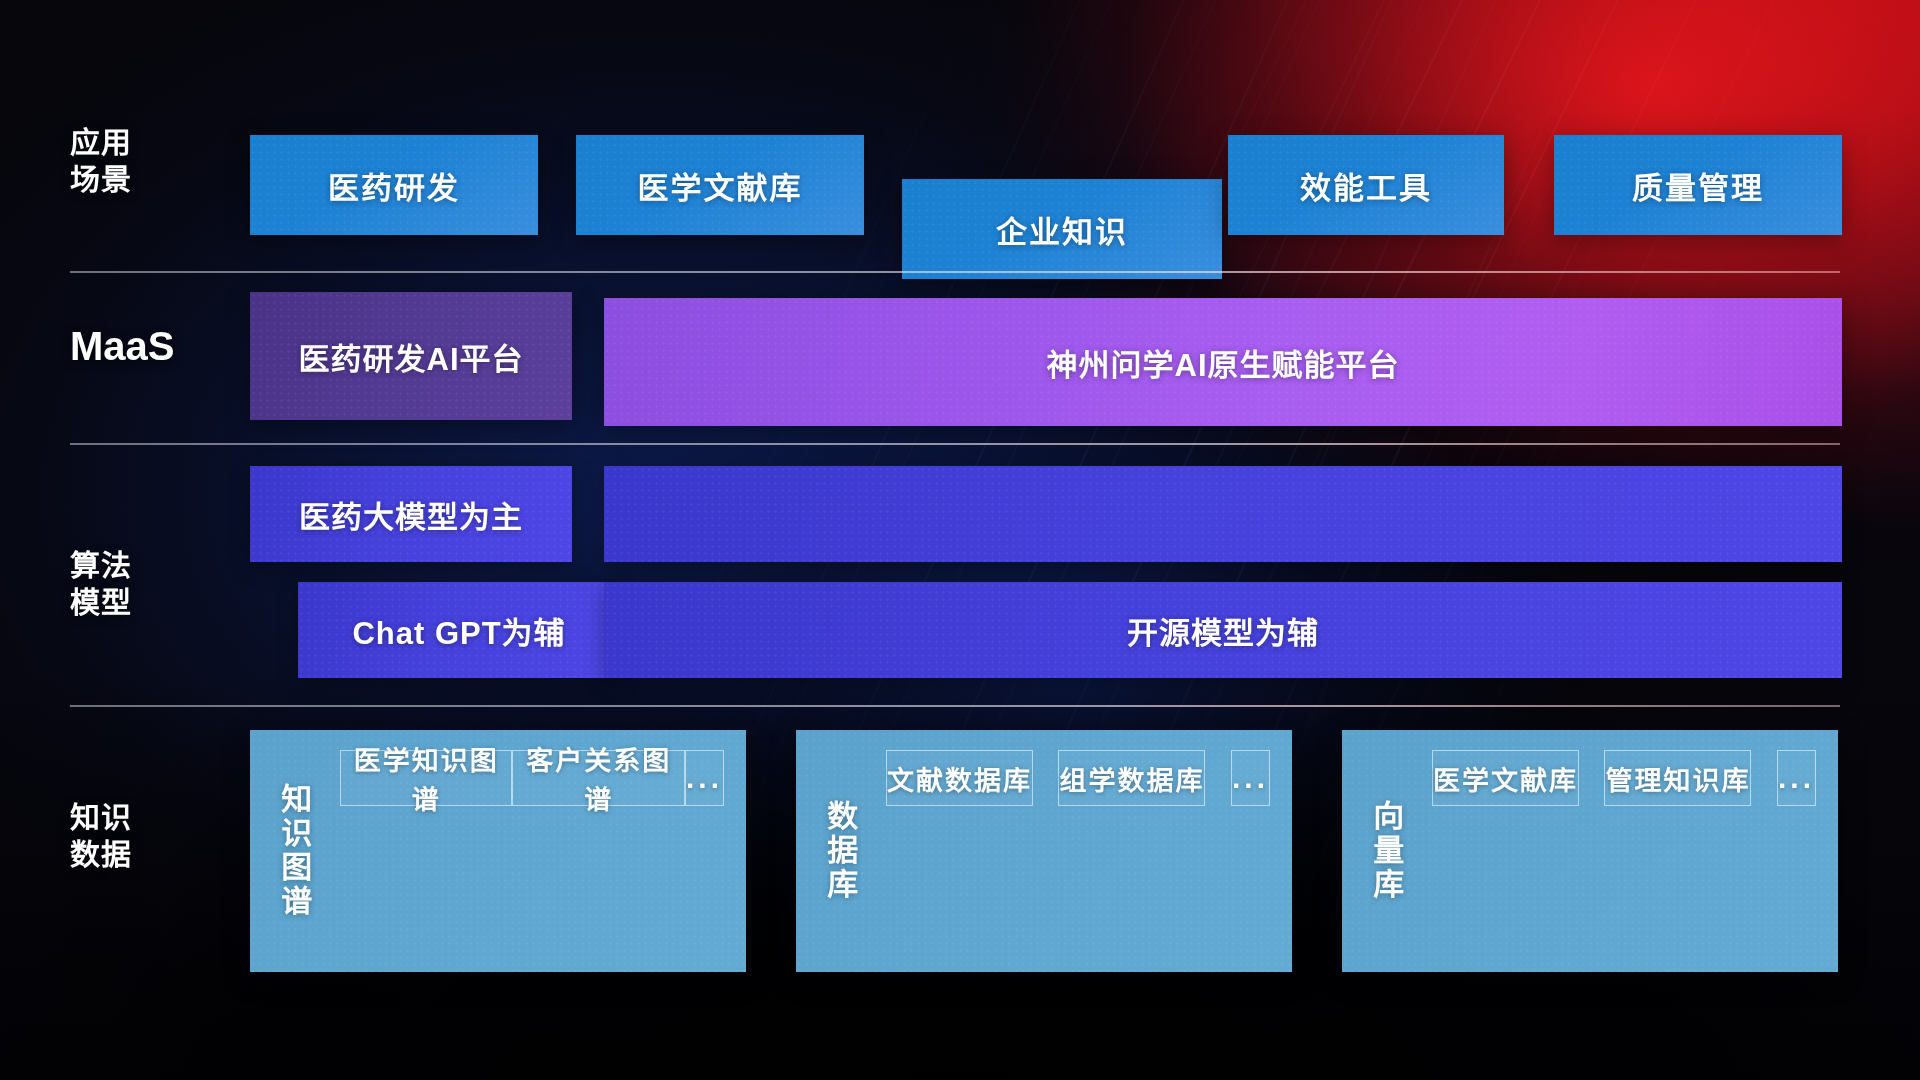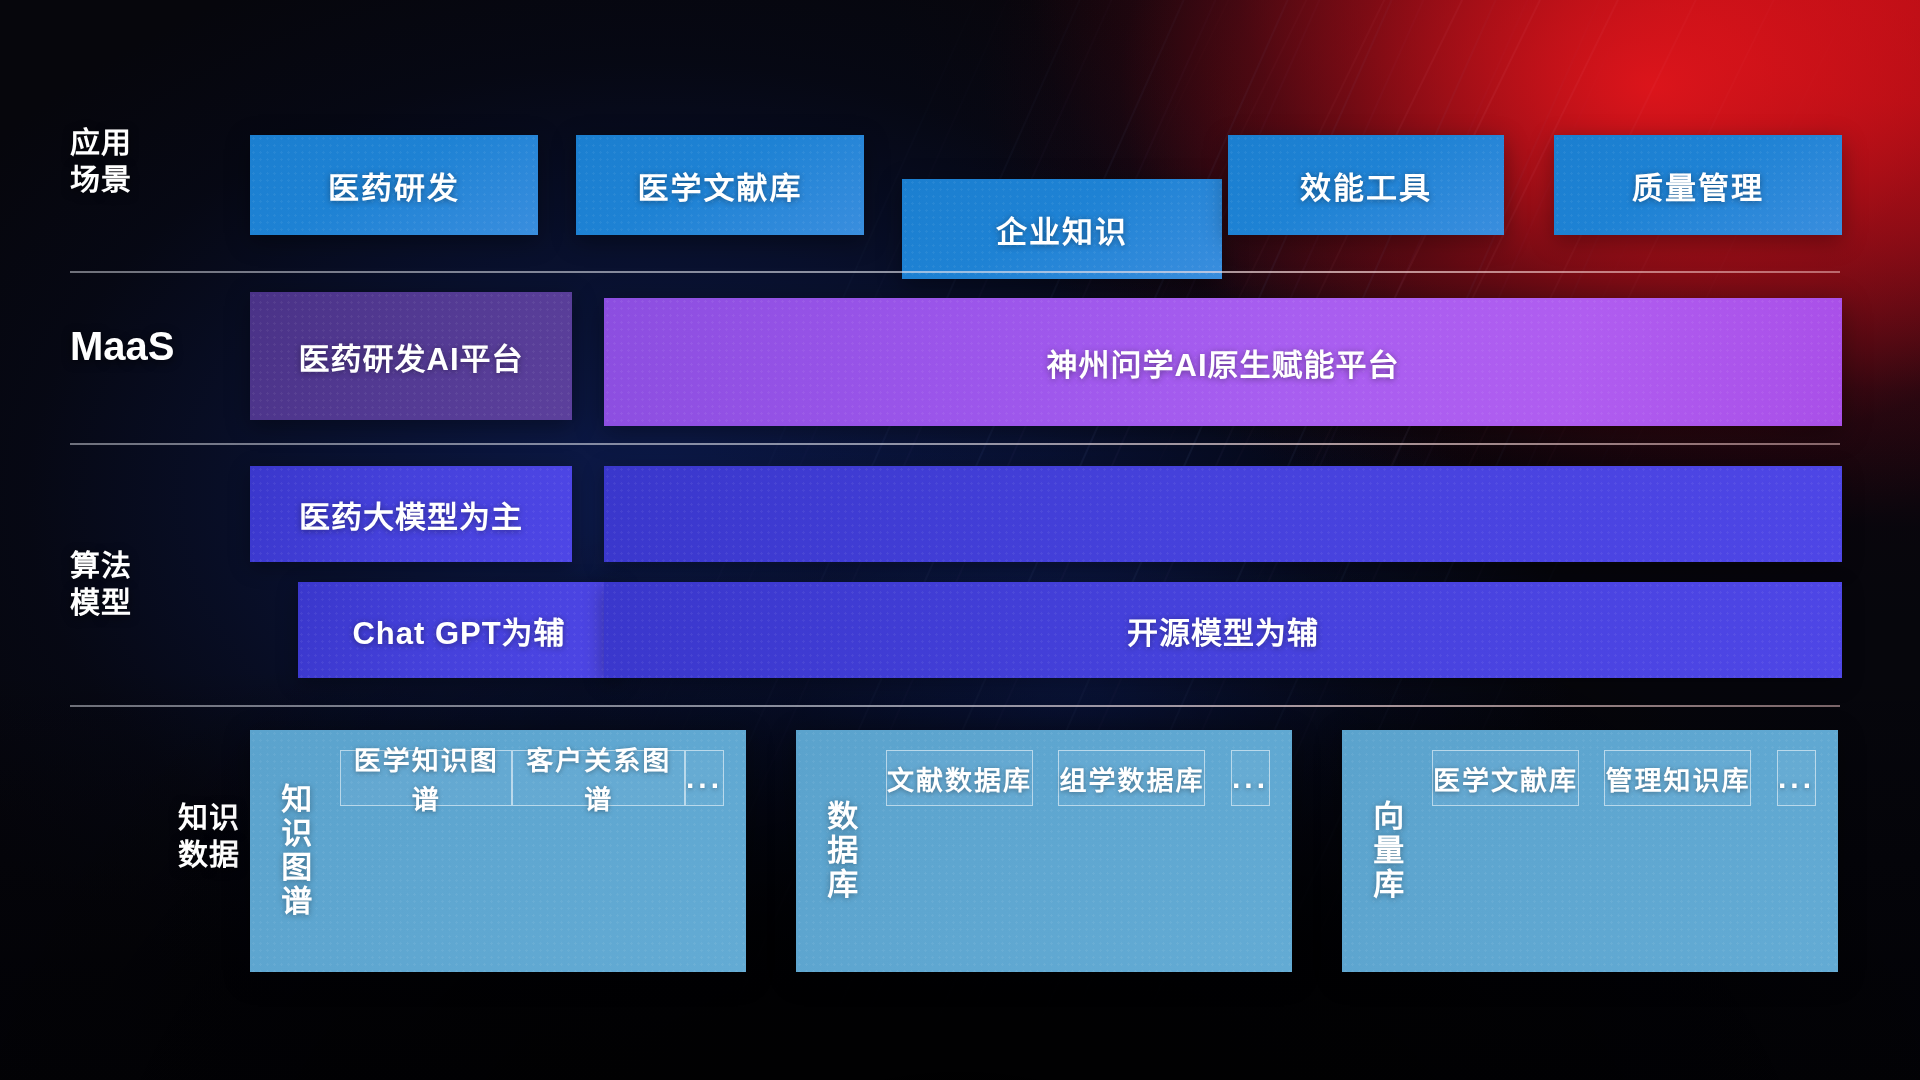--- a/index.html
+++ b/index.html
@@ -218,21 +218,21 @@
     </div>
     <div class="box algo-box" style="left:604px;top:582px;width:1238px;align-items:center;">
       <div class="dots-overlay"></div>
       <span>开源模型为辅</span>
     </div>
   </div>
 
   <div class="divider" style="top:705px;"></div>
 
   <div class="row">
-    <div class="rowlabel cjk" style="top:800px;text-align:right;">
+    <div class="rowlabel cjk" style="top:800px;">
       <div>知识</div>
       <div>数据</div>
     </div>
 
     <div class="box kg-group" style="left:250px;top:730px;width:496px;">
       <div class="dots-overlay"></div>
       <div class="kg-side">知识图谱</div>
       <div class="kg-items">
         <div class="kg-item">医学知识图谱</div>
         <div class="kg-item">客户关系图谱</div>

